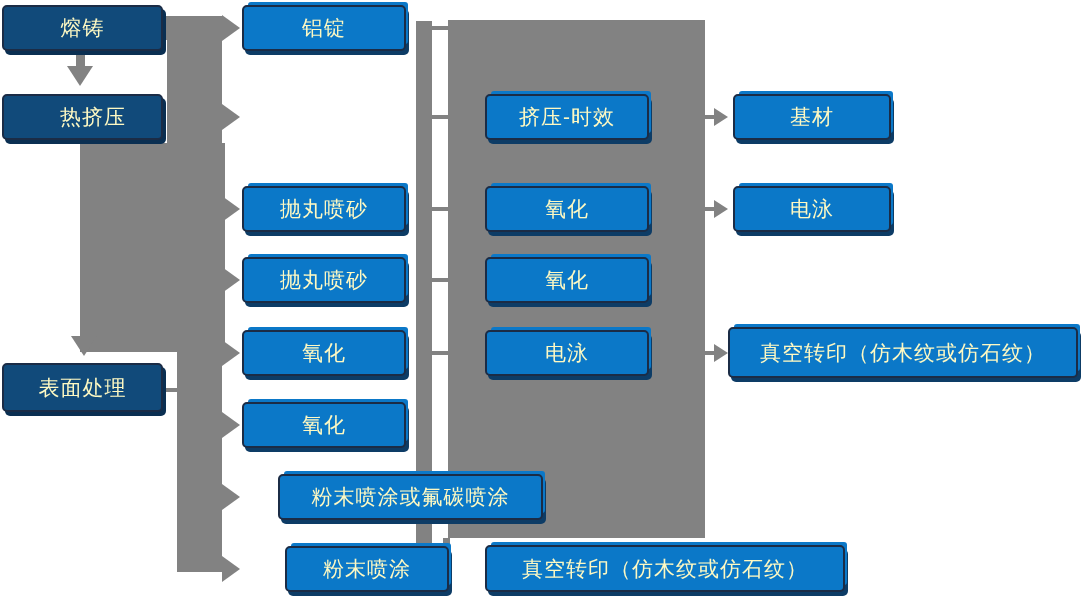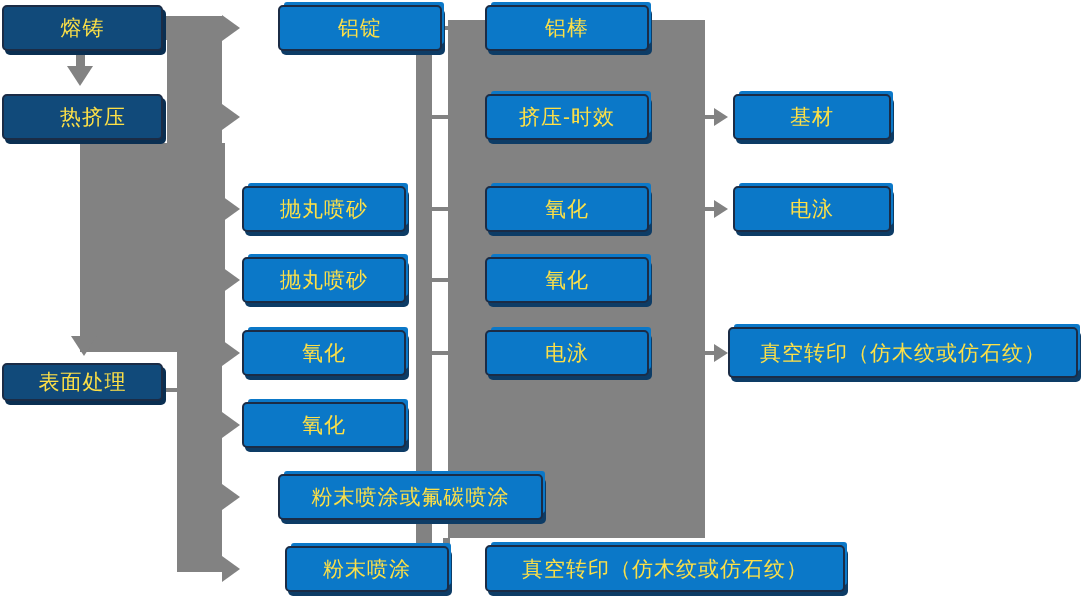--- a/index.html
+++ b/index.html
@@ -2,30 +2,30 @@
 <html><head>
 <meta charset="utf-8">
 <style>
   html,body{margin:0;padding:0;background:#ffffff;}
   body{width:1084px;height:596px;position:relative;overflow:hidden;
        font-family:"Liberation Sans","DejaVu Sans",sans-serif;}
   #canvas{position:absolute;left:0;top:0;width:1084px;height:596px;}
 
   
   .node{position:absolute;box-sizing:border-box;display:flex;align-items:center;justify-content:center;
-        color:#fde047;font-size:21px;font-weight:500;letter-spacing:1px;white-space:nowrap;
+        color:#fef9c3;font-size:21px;font-weight:500;letter-spacing:1px;white-space:nowrap;
         border:2px solid #1b2c46;border-radius:5px;z-index:2;}
   .node.light{background:#0b78c8;box-shadow:4px -5px 0 -2px #0b78c8, 3px 4px 0 0 #0d3c66;}
   .node.dark{background:#114a7a;box-shadow:3px 4px 0 0 #0a2f52;}
 
   
   .n-rongzhu{left:2px;top:5px;width:161px;height:46px;}
   .n-rejiya{left:2px;top:94px;width:161px;height:46px;padding-left:21px;}
-  .n-biaomianchuli{left:2px;top:363px;width:161px;height:38px;text-align:right;}
-  .n-lvding{left:242px;top:5px;width:164px;height:46px;margin-left:36px;}
+  .n-biaomianchuli{left:2px;top:363px;width:161px;height:49px;text-align:right;}
+  .n-lvding{left:242px;top:5px;width:164px;height:46px;}
   .n-muju{left:242px;top:94px;width:164px;height:46px;}
   .n-paowanpensha1{left:242px;top:186px;width:164px;height:46px;}
   .n-paowanpensha2{left:242px;top:257px;width:164px;height:46px;}
   .n-yanghua1{left:242px;top:330px;width:164px;height:46px;}
   .n-yanghua2{left:242px;top:402px;width:164px;height:46px;}
   .n-fenmo_or_futan{left:242px;top:474px;width:265px;height:46px;margin-left:36px;}
   .n-fenmopentu{left:242px;top:546px;width:164px;height:46px;margin-left:43px;}
   .n-lvbang{left:485px;top:5px;width:164px;height:46px;}
   .n-jiya_shixiao{left:485px;top:94px;width:164px;height:46px;}
   .n-yanghua3{left:485px;top:186px;width:164px;height:46px;}
@@ -109,21 +109,20 @@
   <div class="node dark n-biaomianchuli">表面处理</div>
 
   <div class="node light n-lvding">铝锭</div>
   <div class="node light n-paowanpensha1">抛丸喷砂</div>
   <div class="node light n-paowanpensha2">抛丸喷砂</div>
   <div class="node light n-yanghua1">氧化</div>
   <div class="node light n-yanghua2">氧化</div>
   <div class="node light n-fenmo_or_futan">粉末喷涂或氟碳喷涂</div>
   <div class="node light n-fenmopentu">粉末喷涂</div>
 
-  <div class="node light n-lvbang">铝棒</div>
   <div class="node light n-jiya_shixiao">挤压-时效</div>
   <div class="node light n-yanghua3">氧化</div>
   <div class="node light n-yanghua4">氧化</div>
   <div class="node light n-dianyong1">电泳</div>
   <div class="node light n-zhenkong_bottom">真空转印（仿木纹或仿石纹）</div>
 
   <div class="node light n-jicai">基材</div>
   <div class="node light n-dianyong2">电泳</div>
   <div class="node light n-zhenkong_right">真空转印（仿木纹或仿石纹）</div>
 

